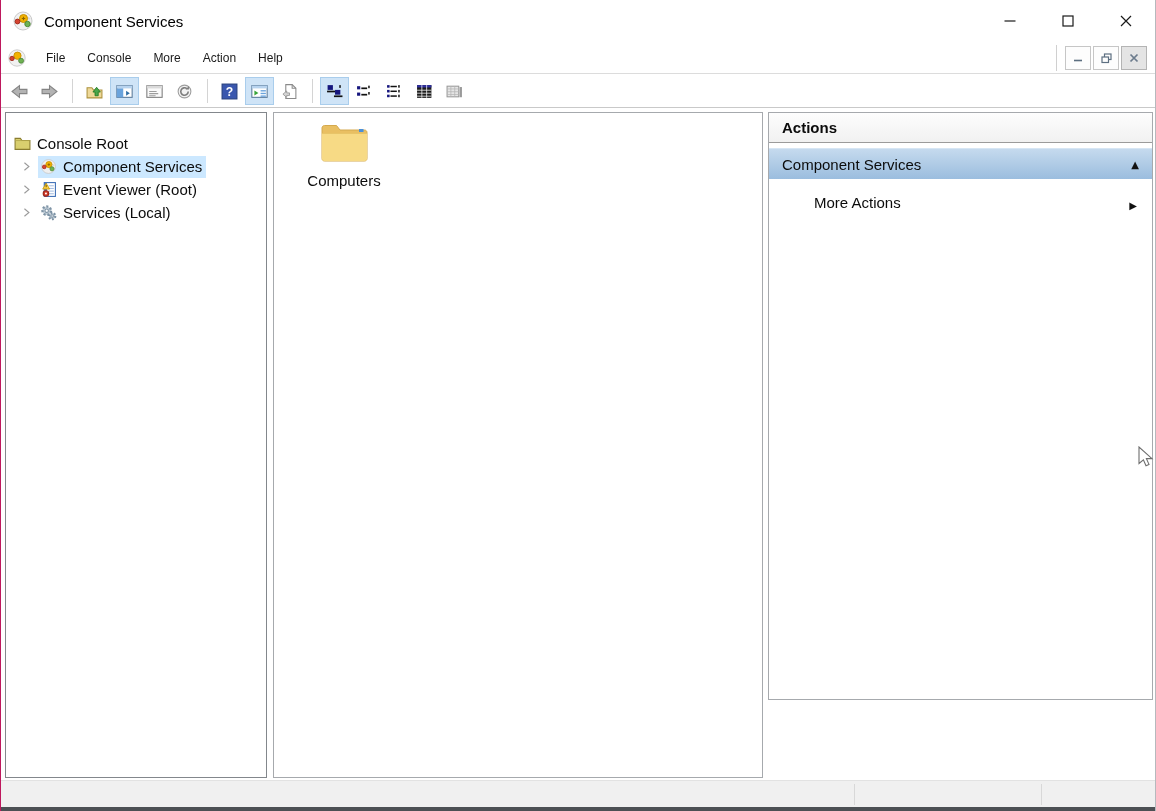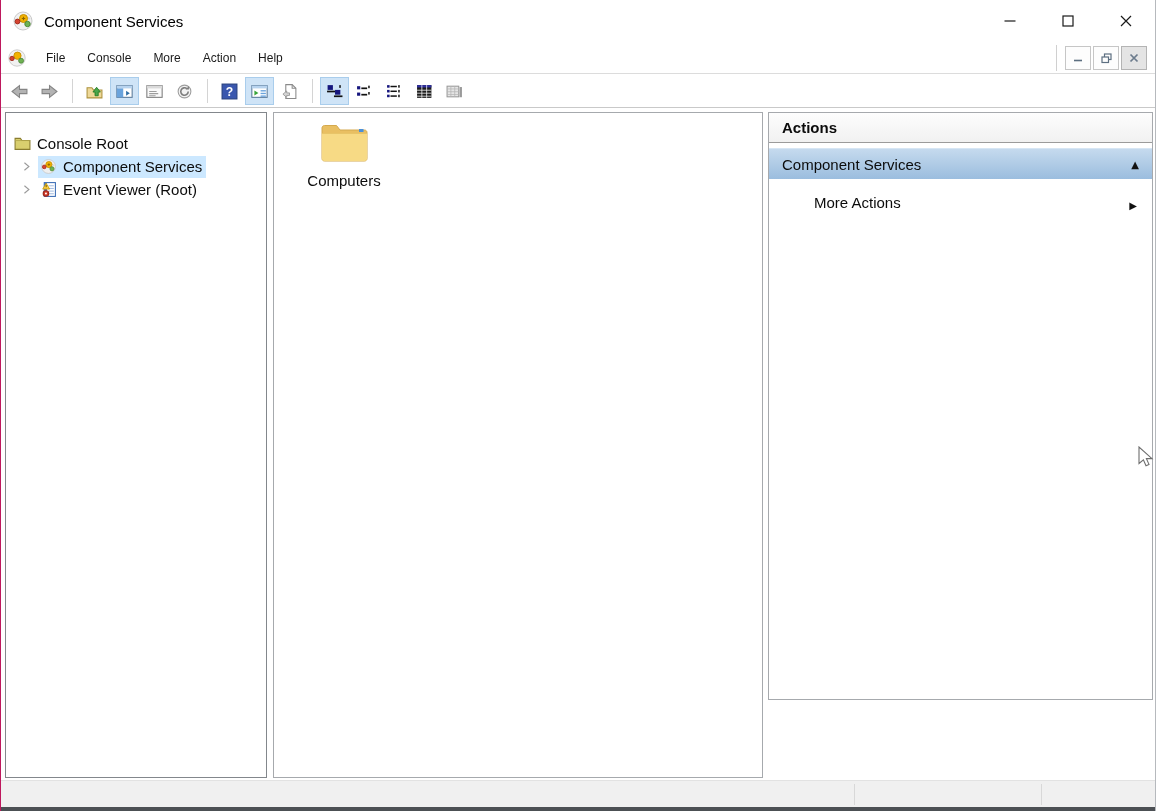--- a/index.html
+++ b/index.html
@@ -316,20 +316,38 @@
             <path d="M5.8 2.2 L9 7.6 H2.6 Z" fill="#ffd24a" stroke="#c89a00" stroke-width="0.8"></path>
             <path d="M5.8 3.8 v2" stroke="#7a5c00" stroke-width="1"></path>
             <circle cx="5.6" cy="11.8" r="2.6" fill="#d03a2b" stroke="#9c2619"></circle>
             <circle cx="5.6" cy="11.8" r="0.9" fill="#fff"></circle>
           </svg>
         </span>
         <span class="tree-label">Event Viewer (Root)</span>
       </span>
     </div>
 
+    <div class="tree-row">
+      <span class="tree-chevron">
+        <svg width="11" height="11" viewBox="0 0 16 16">
+            <path d="M5 2.5 L11.5 8 L5 13.5" fill="none" stroke="#9a9a9a" stroke-width="1.6"></path>
+          </svg>
+      </span>
+      <span class="tree-sel-wrap">
+        <span class="tree-icon">
+          <svg viewBox="0 0 16 16" width="17" height="17">
+            <circle cx="6.3" cy="6.3" r="4" fill="#c3cfd9" stroke="#7d93a5" stroke-width="2.2" stroke-dasharray="1.9 1.7"></circle>
+            <circle cx="6.3" cy="6.3" r="1.6" fill="#fff" stroke="#7d93a5"></circle>
+            <circle cx="11.4" cy="11.4" r="3" fill="#c3cfd9" stroke="#7d93a5" stroke-width="2" stroke-dasharray="1.6 1.5"></circle>
+            <circle cx="11.4" cy="11.4" r="1.2" fill="#fff" stroke="#7d93a5"></circle>
+          </svg>
+        </span>
+        <span class="tree-label">Services (Local)</span>
+      </span>
+    </div>
   </div>
 
   <div class="panel list-panel">
     <div class="list-item">
       <span class="big-icon">
         <svg viewBox="0 0 49 42" width="49" height="42">
           <path d="M2 7 c0-1.4 1.1-2.5 2.5-2.5 h12 l3.5 4.5 h24.5 c1.4 0 2.5 1.1 2.5 2.5 v26 c0 1.4-1.1 2.5-2.5 2.5 h-40 c-1.4 0-2.5-1.1-2.5-2.5 z" fill="#e9bf62" stroke="#d4a94e"></path>
           <path d="M2 12.5 h45 v25 c0 1.4-1.1 2.5-2.5 2.5 h-40 c-1.4 0-2.5-1.1-2.5-2.5 z" fill="#f7da85"></path>
           <path d="M2 12.5 h45" stroke="#e8c468" stroke-width="1"></path>
           <rect x="39" y="8" width="4.5" height="3" fill="#4a90d9"></rect>

